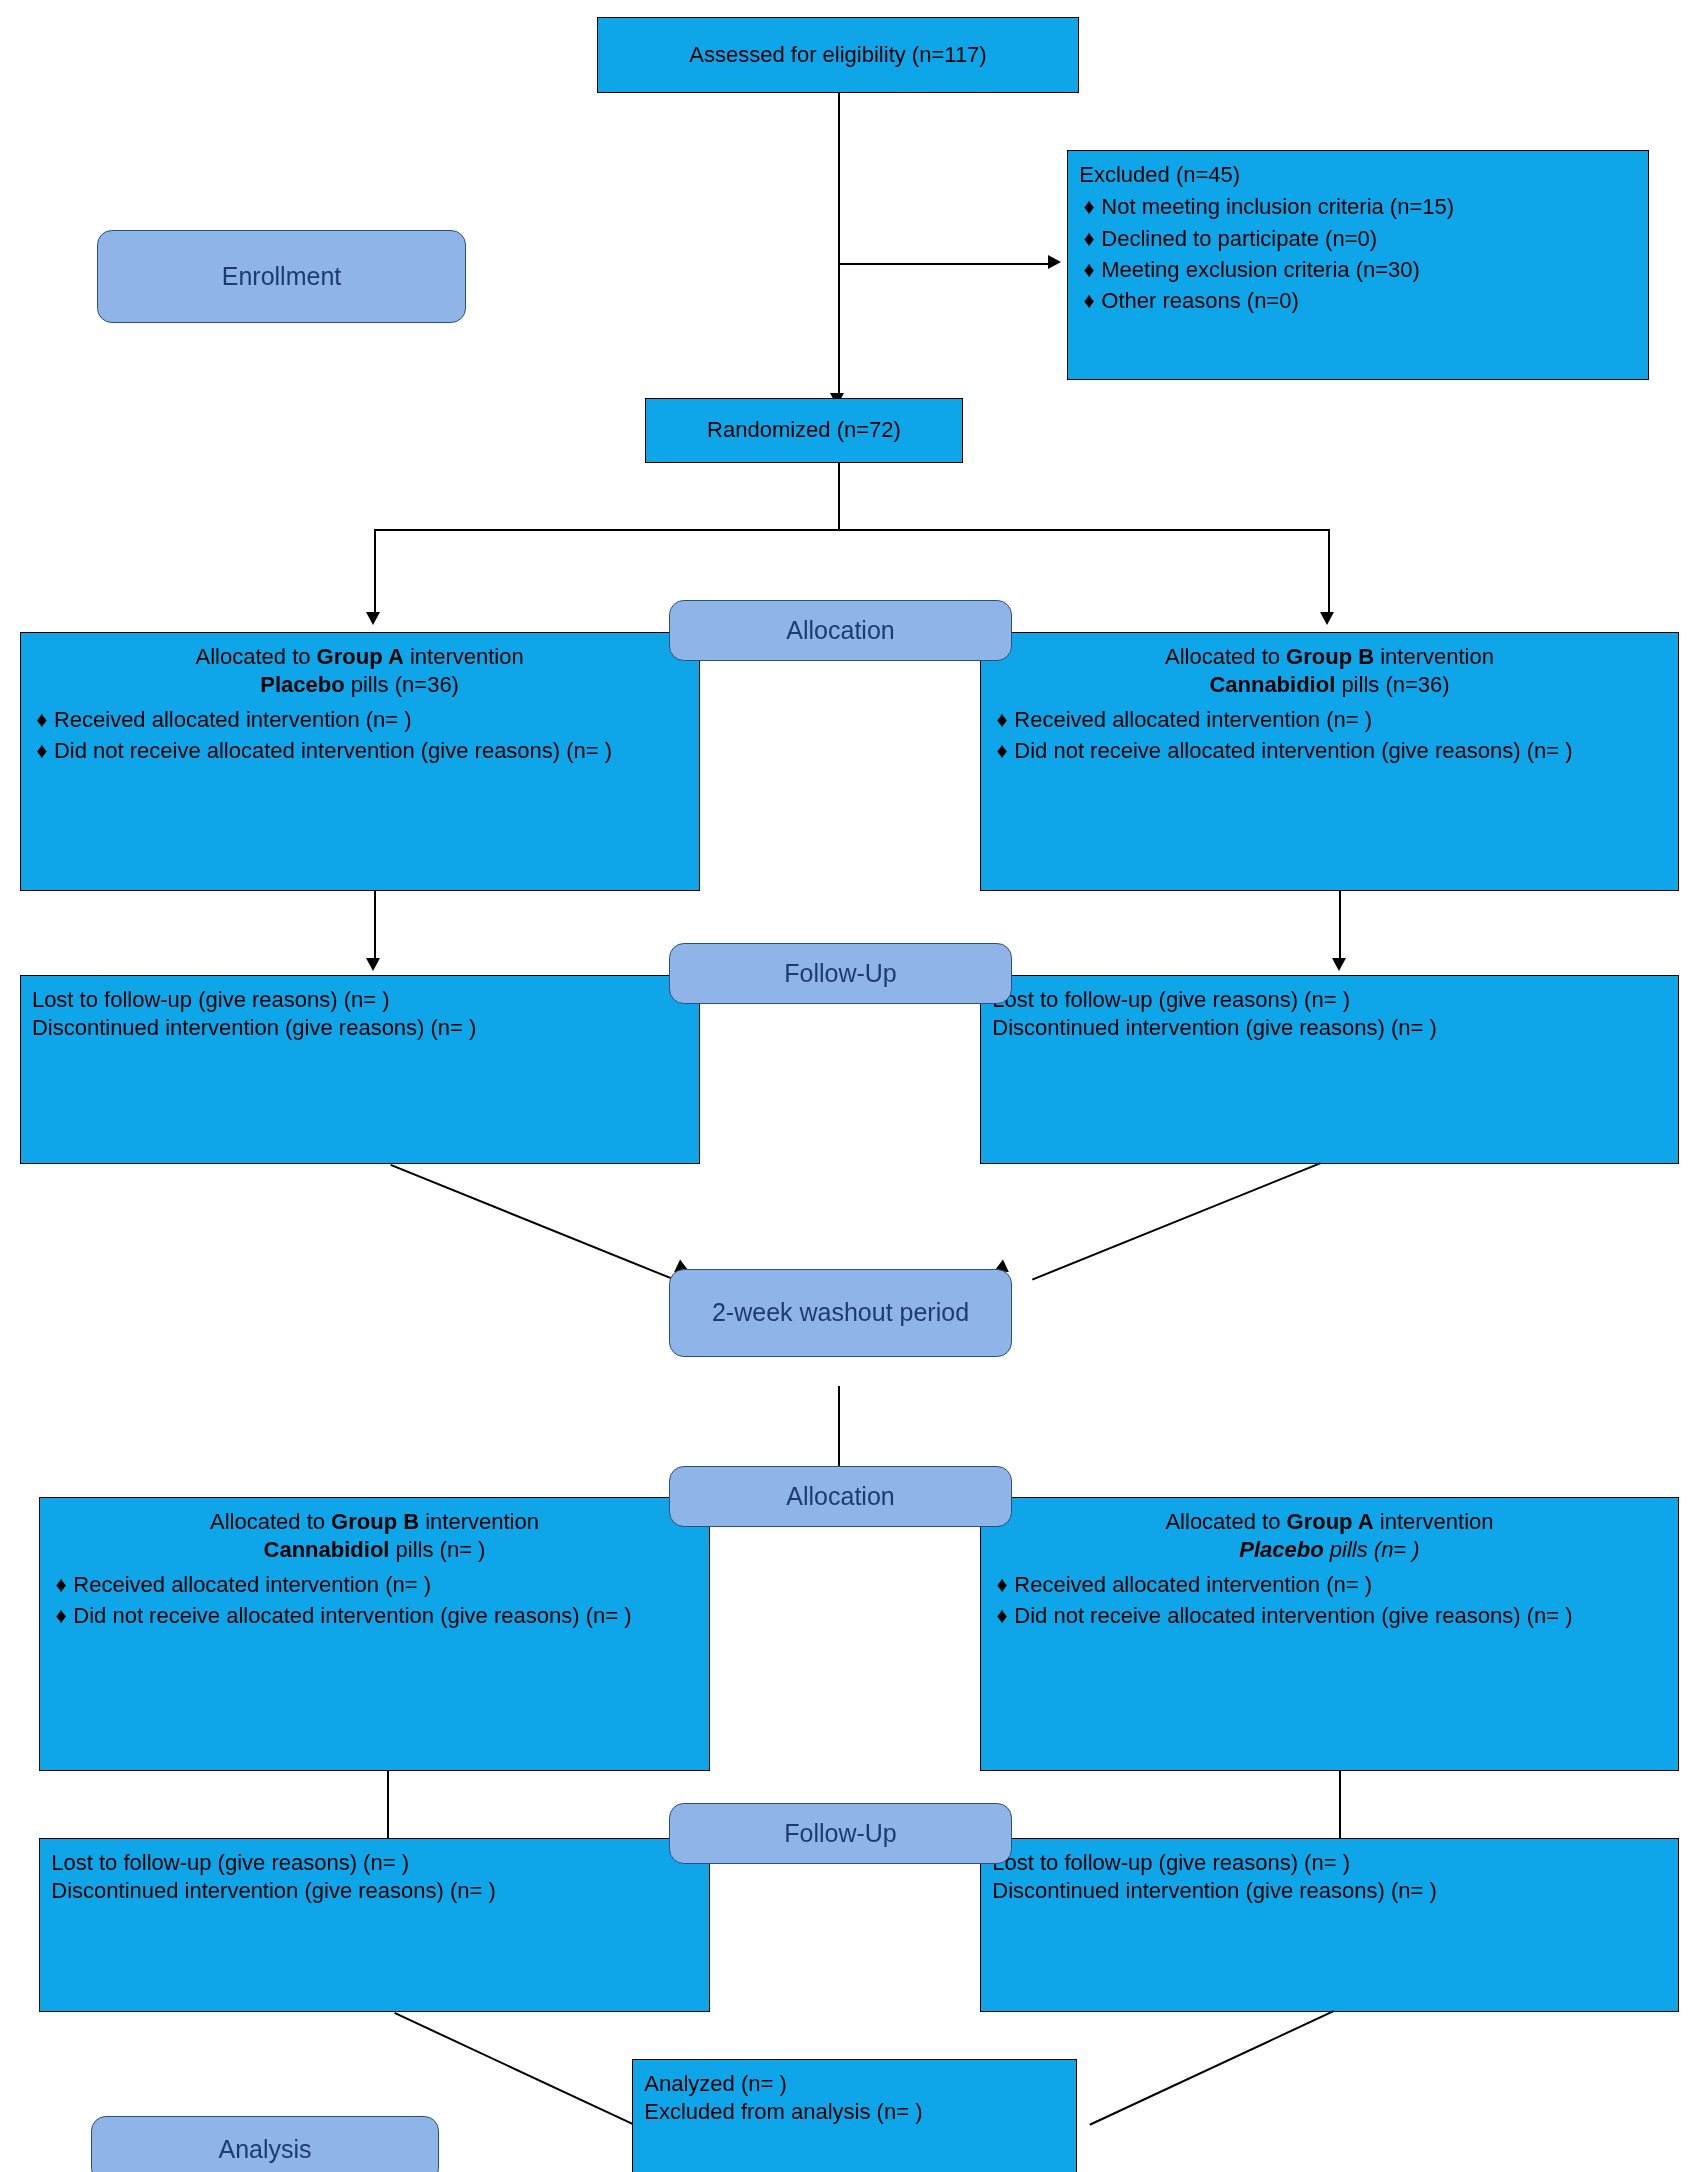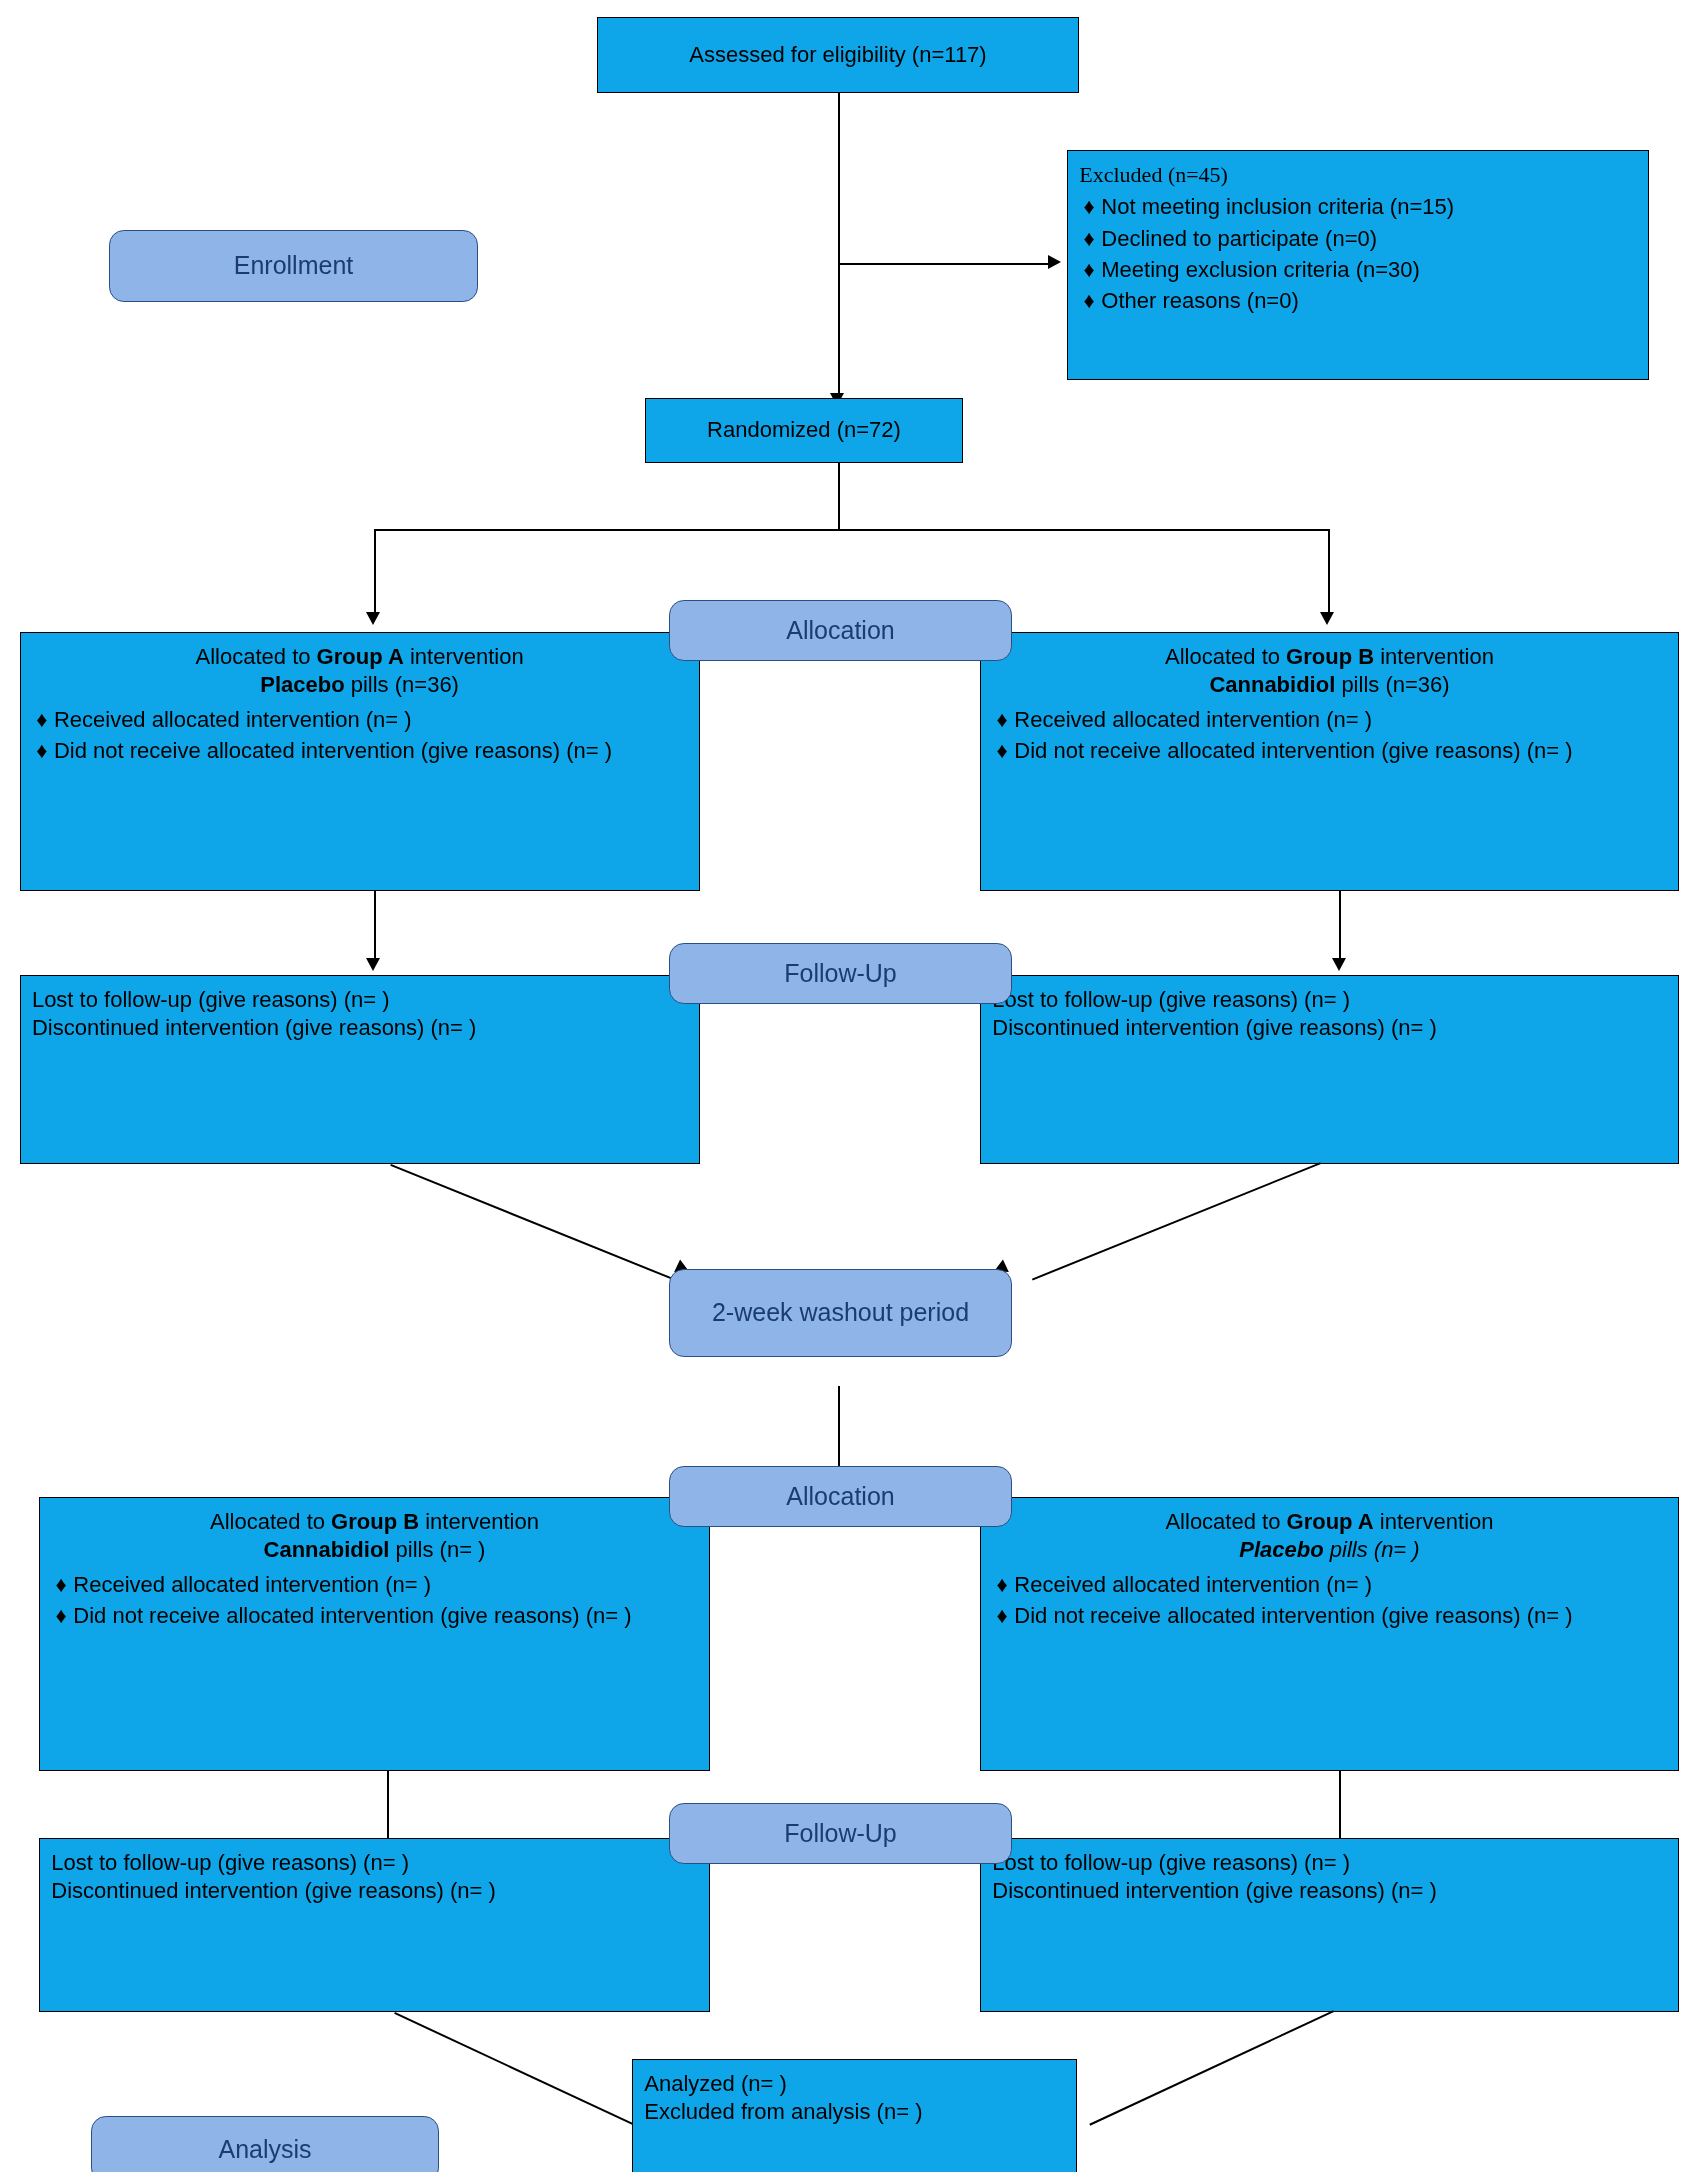--- a/index.html
+++ b/index.html
@@ -97,36 +97,36 @@
     border-right: 7.4px solid transparent;
     border-top: 13px solid #000000;
   }
   .ln { display:block; }
 </style>
 </head>
 <body>
 
 <div id="canvas">
 
-  <div class="stage" style="left:109px; top:230px; width:369px; height:72px;text-align:right;">
+  <div class="stage" style="left:97px; top:230px; width:369px; height:93px;text-align:right;">
     <span>Enrollment</span>
   </div>
 
   <div class="box txt-center pad" style="left:597px; top:17.4px; width:482px; height:76px; display:flex; align-items:center; justify-content:center;">
     <span>Assessed for eligibility (n=117)</span>
   </div>
 
   <div class="line vline" style="left:838px; top:93px; height:304px;"></div>
   <div class="arrow-down" style="left:830px; top:393px;"></div>
 
   <div class="line hline" style="left:838px; top:263px; width:215px;"></div>
   <div class="arrow-right" style="left:1048px; top:255px;"></div>
 
   <div class="box pad" style="left:1067px; top:150px; width:582px; height:230px;">
-    <div style="margin-bottom:4.3px;font-family:Liberation Serif, serif;">Excluded (n=45)</div>
+    <div style="margin-bottom:4.3px;">Excluded (n=45)</div>
     <ul class="bullets">
       <li>Not meeting inclusion criteria (n=15)</li>
       <li>Declined to participate (n=0)</li>
       <li>Meeting exclusion criteria (n=30)</li>
       <li>Other reasons (n=0)</li>
     </ul>
   </div>
 
   <div class="box txt-center" style="left:645px; top:398px; width:318px; height:65px; display:flex; align-items:center; justify-content:center;">
     <span>Randomized (n=72)</span>

